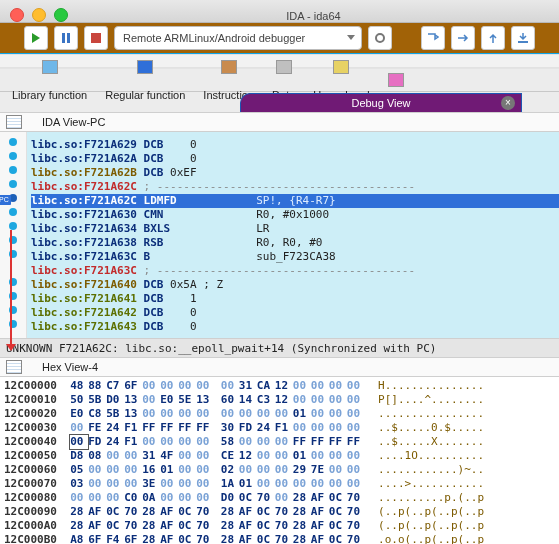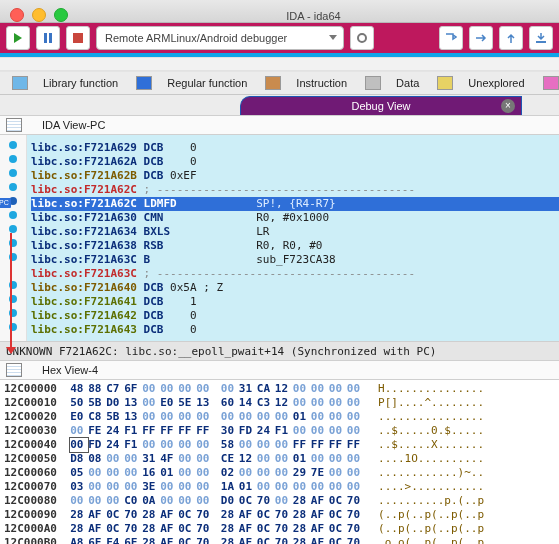--- a/index.html
+++ b/index.html
@@ -3,29 +3,29 @@
 <meta charset="utf-8">
 <style>
 html,body{margin:0;padding:0;font-family:"Lucida Grande","Segoe UI",Tahoma,sans-serif;font-size:11px;color:#222;background:#ececec;overflow:hidden;}
 .titlebar{height:22px;background:linear-gradient(#e8e8e8,#d6d6d6);border-bottom:1px solid #b8b8b8;display:flex;align-items:flex-end;}
 .tl-btns{display:flex;gap:8px;padding-left:10px;}
 .tl-btn{width:12px;height:12px;border-radius:50%;}
 .tl-red{background:#ff5f57;border:1px solid #e1483f;}
 .tl-yel{background:#ffbd2e;border:1px solid #dea022;}
 .tl-grn{background:#28c940;border:1px solid #1faa33;}
 .titlebar .title{flex:1;text-align:center;font-weight:500;color:#444;}
-.toolbar{height:30px;background:#be185d;border-bottom:4px solid #0ea5e9;display:flex;align-items:center;padding:0 6px;gap:6px;}
+.toolbar{height:30px;background:#a16207;border-bottom:1px solid #0ea5e9;display:flex;align-items:center;padding:0 24px;gap:6px;}
 .tbtn{width:22px;height:22px;border:1px solid #c8c8c8;border-radius:3px;background:#fff;display:flex;align-items:center;justify-content:center;}
 .tbtn svg{display:block;}
 .dd{height:22px;border:1px solid #bbb;border-radius:4px;background:#fff;display:flex;align-items:center;padding:0 18px 0 8px;position:relative;min-width:220px;color:#444;}
 .dd::after{content:"";position:absolute;right:6px;top:8px;border-left:4px solid transparent;border-right:4px solid transparent;border-top:5px solid #777;}
 .spacer{flex:1;}
 .legendbar{height:22px;background:#ececec;border-top:1px solid #e4e4e4;border-bottom:1px solid #c8c8c8;display:flex;align-items:center;padding-left:12px;gap:6px;}
 .swatch{width:14px;height:12px;border:1px solid #999;}
-.legend-item{display:flex;align-items:center;gap:15px;margin-right:12px;white-space:nowrap;}
+.legend-item{display:flex;align-items:center;gap:15px;margin-right:12px;white-space:nowrap;flex-direction:column;}
 .tabbar{display:flex;align-items:flex-end;height:20px;padding-left:240px;position:relative;}
 .dbgtab{height:18px;min-width:280px;background:#701a75;border:1px solid #1d56b3;border-top-left-radius:10px;border-bottom:none;display:flex;align-items:center;justify-content:center;color:#fff;font-weight:500;position:relative;}
 .tab-x{position:absolute;right:6px;top:2px;width:14px;height:14px;border-radius:50%;background:#777;color:#fff;display:flex;align-items:center;justify-content:center;font-size:10px;line-height:1;}
 .subtitle{height:18px;background:#fafafa;border-top:1px solid #cfcfcf;border-bottom:1px solid #cfcfcf;display:flex;align-items:center;padding-left:6px;gap:20px;}
 .subtitle .ic{width:14px;height:12px;border:1px solid #888;background:repeating-linear-gradient(#fff,#fff 2px,#cde 2px,#cde 3px);}
 .disasm-wrap{display:flex;border-radius:22px;}
 .gutter{width:26px;background:#f7f7f7;border-right:1px solid #e0e0e0;display:flex;flex-direction:column;align-items:center;padding-top:6px;gap:0px;position:relative;}
 .gdot{width:8px;height:8px;border-radius:50%;background:#1ea7e0;margin-bottom:6px;}
 .pcbadge{position:absolute;left:-3px;top:63px;background:#2f6fd8;color:#fff;font-size:7px;padding:0 2px;border-radius:1px;line-height:10px;}
 .redarrow{position:absolute;left:10px;top:98px;width:2px;height:120px;background:#d33;}

